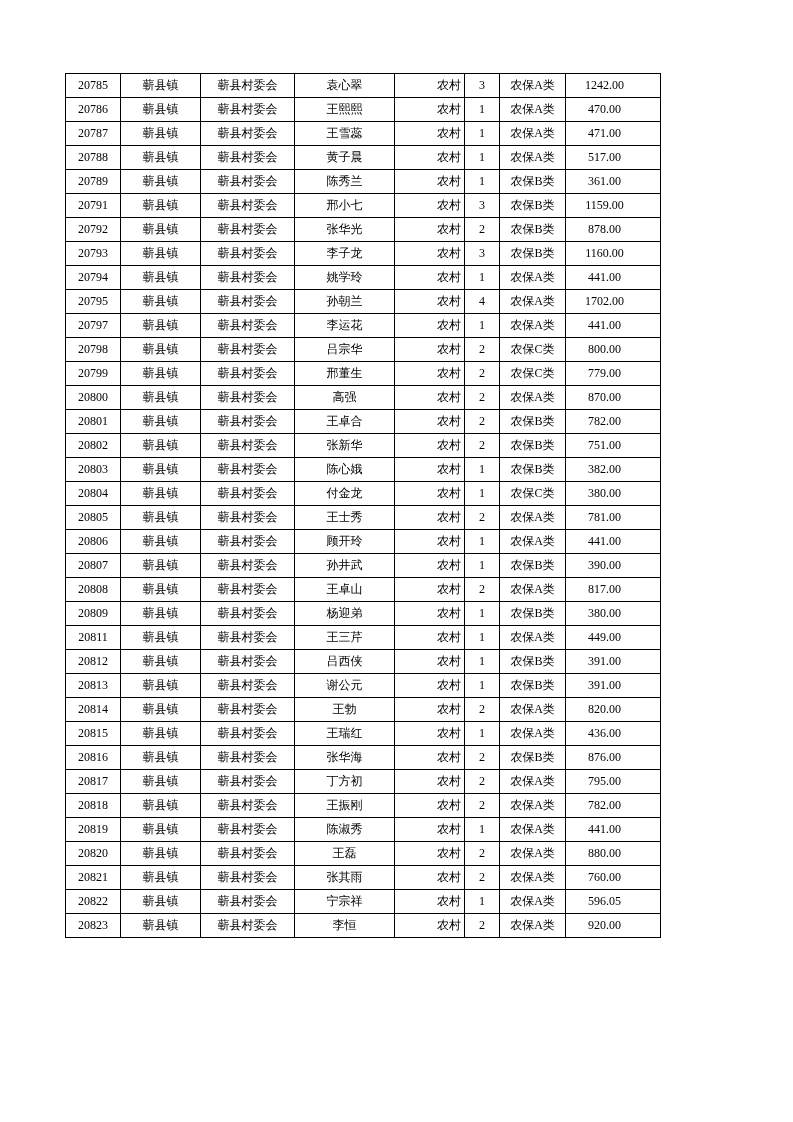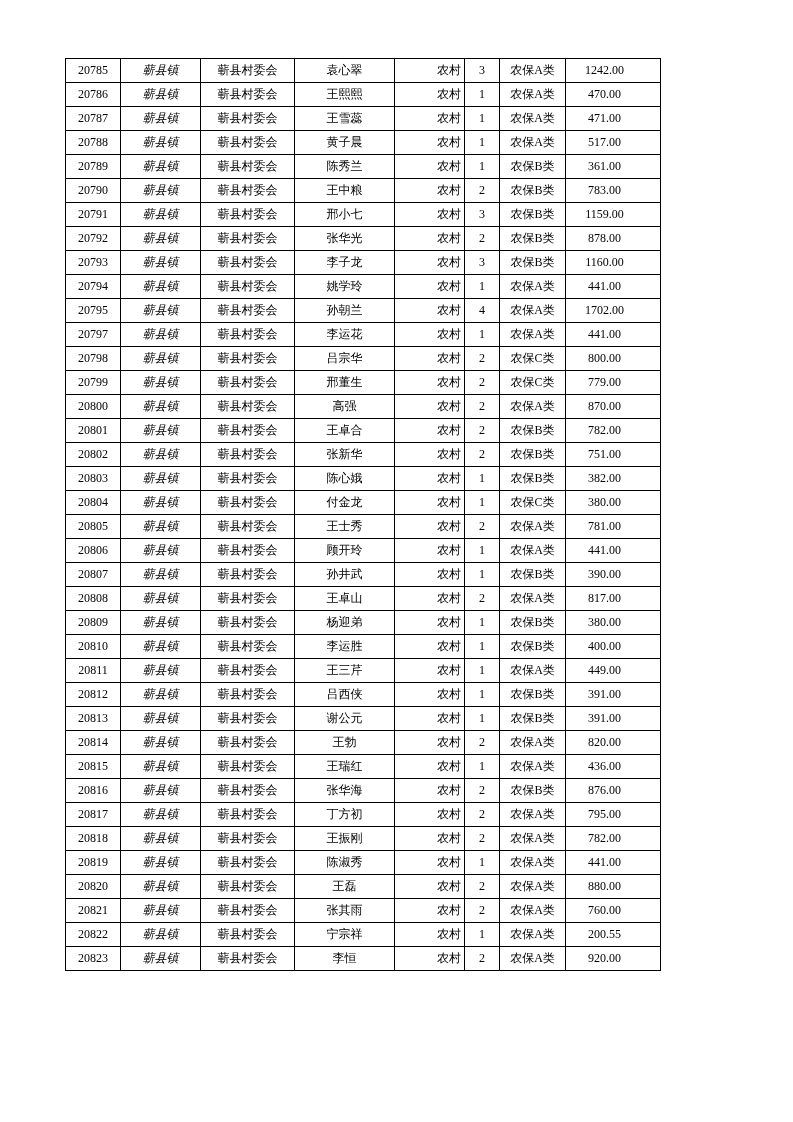--- a/index.html
+++ b/index.html
@@ -10,41 +10,41 @@
   }
   .page {
     position: relative;
     width: 793px;
     height: 1122px;
     background: #ffffff;
     overflow: hidden;
   }
   .sheet {
     position: absolute;
-    top: 58px;
+    top: 73px;
     left: 65px;
   }
   table.roster {
     border-collapse: collapse;
     table-layout: fixed;
   }
   table.roster td {
     border: 1px solid #000000;
     font-size: 12px;
     color: #000000;
     text-align: center;
     vertical-align: middle;
     padding: 0 3px;
     height: 24px;
     overflow: hidden;
     white-space: nowrap;
     box-sizing: border-box;
   }
   table.roster td:nth-child(1) { width: 55px; }
-  table.roster td:nth-child(2) { width: 80px; font-style: italic; }
+  table.roster td:nth-child(2) { width: 80px; }
   table.roster td:nth-child(3) { width: 94px; }
   table.roster td:nth-child(4) { width: 100px; }
   table.roster td:nth-child(5) { width: 70px; text-align: right; }
   table.roster td:nth-child(6) { width: 35px; }
   table.roster td:nth-child(7) { width: 66px; text-align: center; }
   table.roster td:nth-child(8) { width: 95px; padding-right: 20px; }
 </style>
 </head>
 <body>
 
@@ -96,30 +96,20 @@
             <td>20789</td>
             <td>蕲县镇</td>
             <td>蕲县村委会</td>
             <td>陈秀兰</td>
             <td>农村</td>
             <td>1</td>
             <td>农保B类</td>
             <td>361.00</td>
           </tr>
           <tr>
-            <td>20790</td>
-            <td>蕲县镇</td>
-            <td>蕲县村委会</td>
-            <td>王中粮</td>
-            <td>农村</td>
-            <td>2</td>
-            <td>农保B类</td>
-            <td>783.00</td>
-          </tr>
-          <tr>
             <td>20791</td>
             <td>蕲县镇</td>
             <td>蕲县村委会</td>
             <td>邢小七</td>
             <td>农村</td>
             <td>3</td>
             <td>农保B类</td>
             <td>1159.00</td>
           </tr>
           <tr>
@@ -286,30 +276,20 @@
             <td>20809</td>
             <td>蕲县镇</td>
             <td>蕲县村委会</td>
             <td>杨迎弟</td>
             <td>农村</td>
             <td>1</td>
             <td>农保B类</td>
             <td>380.00</td>
           </tr>
           <tr>
-            <td>20810</td>
-            <td>蕲县镇</td>
-            <td>蕲县村委会</td>
-            <td>李运胜</td>
-            <td>农村</td>
-            <td>1</td>
-            <td>农保B类</td>
-            <td>400.00</td>
-          </tr>
-          <tr>
             <td>20811</td>
             <td>蕲县镇</td>
             <td>蕲县村委会</td>
             <td>王三芹</td>
             <td>农村</td>
             <td>1</td>
             <td>农保A类</td>
             <td>449.00</td>
           </tr>
           <tr>
@@ -413,21 +393,21 @@
             <td>760.00</td>
           </tr>
           <tr>
             <td>20822</td>
             <td>蕲县镇</td>
             <td>蕲县村委会</td>
             <td>宁宗祥</td>
             <td>农村</td>
             <td>1</td>
             <td>农保A类</td>
-            <td>200.55</td>
+            <td>596.05</td>
           </tr>
           <tr>
             <td>20823</td>
             <td>蕲县镇</td>
             <td>蕲县村委会</td>
             <td>李恒</td>
             <td>农村</td>
             <td>2</td>
             <td>农保A类</td>
             <td>920.00</td>

